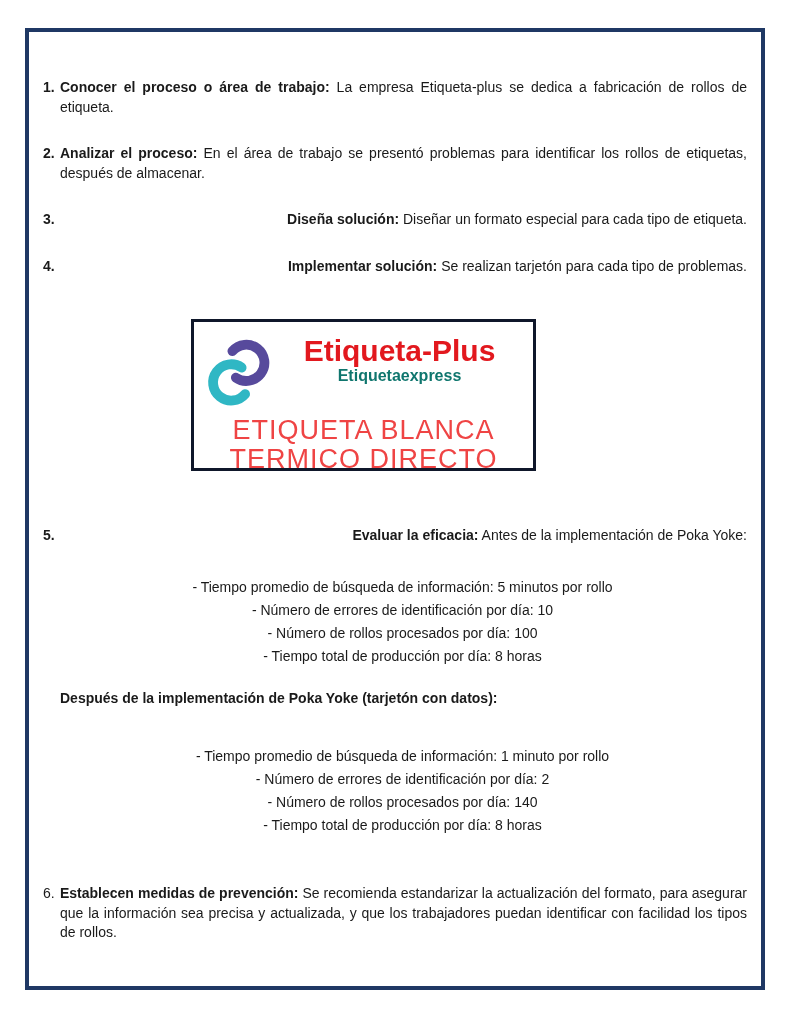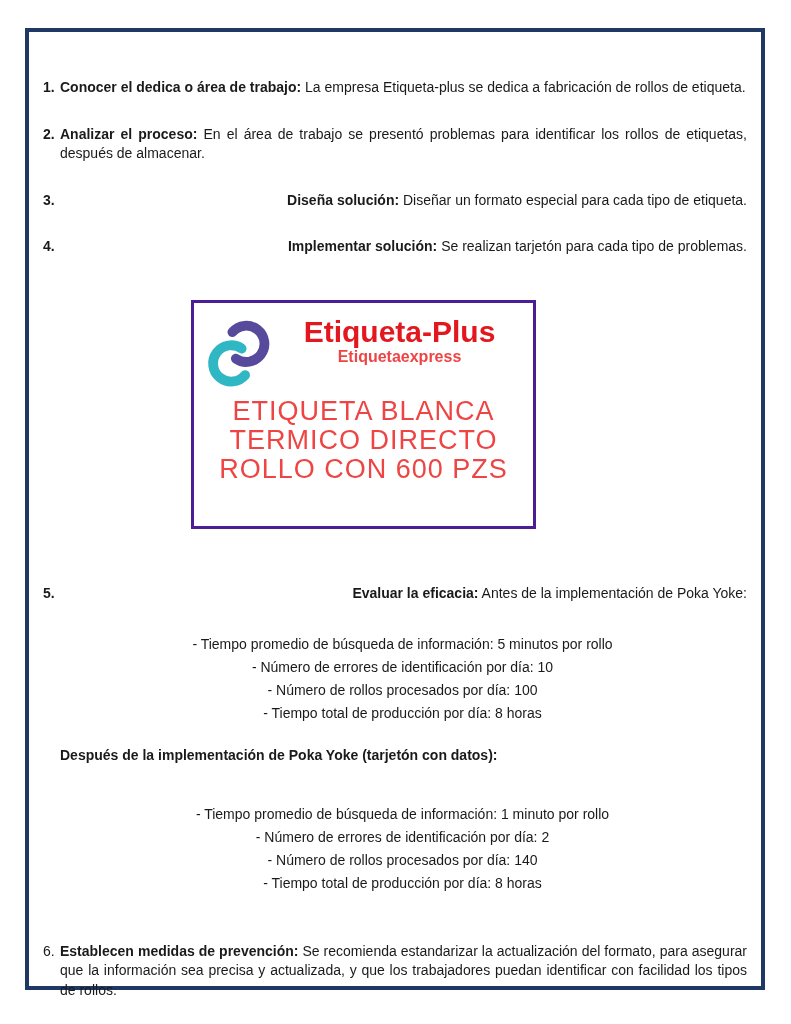--- a/index.html
+++ b/index.html
@@ -40,23 +40,23 @@
   .step .stext {
     flex: 1;
     line-height: 19.5px;
     text-align: justify;
   }
   .step.single .stext { text-align: right; }
   .step .stext strong { font-weight: 700; }
 
   .card {
     width: 345px;
-    height: 229px;
+    height: 152px;
     box-sizing: border-box;
-    border: 3px solid #4c1d95;
+    border: 3px solid #0f172a;
     margin: 43px 0 0 148px;
     background: #ffffff;
     overflow: hidden;
   }
   .card-top {
     display: flex;
     align-items: flex-start;
     padding: 11px 6px 0 10px;
     height: 83px;
   }
@@ -70,21 +70,21 @@
     font-size: 30px;
     line-height: 32px;
     font-weight: 700;
     color: #E2181E;
     letter-spacing: 0px;
   }
   .subbrand {
     font-size: 16px;
     line-height: 18px;
     font-weight: 700;
-    color: #ef4444;
+    color: #0f766e;
   }
   .card-lines {
     text-align: center;
     font-size: 27px;
     line-height: 29px;
     color: #ef4444;
     letter-spacing: 1px;
     font-weight: 400;
   }
 
@@ -103,21 +103,21 @@
   .step-last { margin-top: 47px; margin-bottom: 0; }
 </style>
 </head>
 <body>
 
 <div class="frame">
   <div class="content">
 
     <div class="step">
       <span class="num">1.</span>
-      <div class="stext"><strong>Conocer el dedica o área de trabajo:</strong> <span>La empresa Etiqueta-plus se dedica a fabricación de rollos de etiqueta.</span></div>
+      <div class="stext"><strong>Conocer el proceso o área de trabajo:</strong> <span>La empresa Etiqueta-plus se dedica a fabricación de rollos de etiqueta.</span></div>
     </div>
 
     <div class="step">
       <span class="num">2.</span>
       <div class="stext"><strong>Analizar el proceso:</strong> <span>En el área de trabajo se presentó problemas para identificar los rollos de etiquetas, después de almacenar.</span></div>
     </div>
 
     <div class="step single">
       <span class="num">3.</span>
       <div class="stext"><strong>Diseña solución:</strong> <span>Diseñar un formato especial para cada tipo de etiqueta.</span></div>

